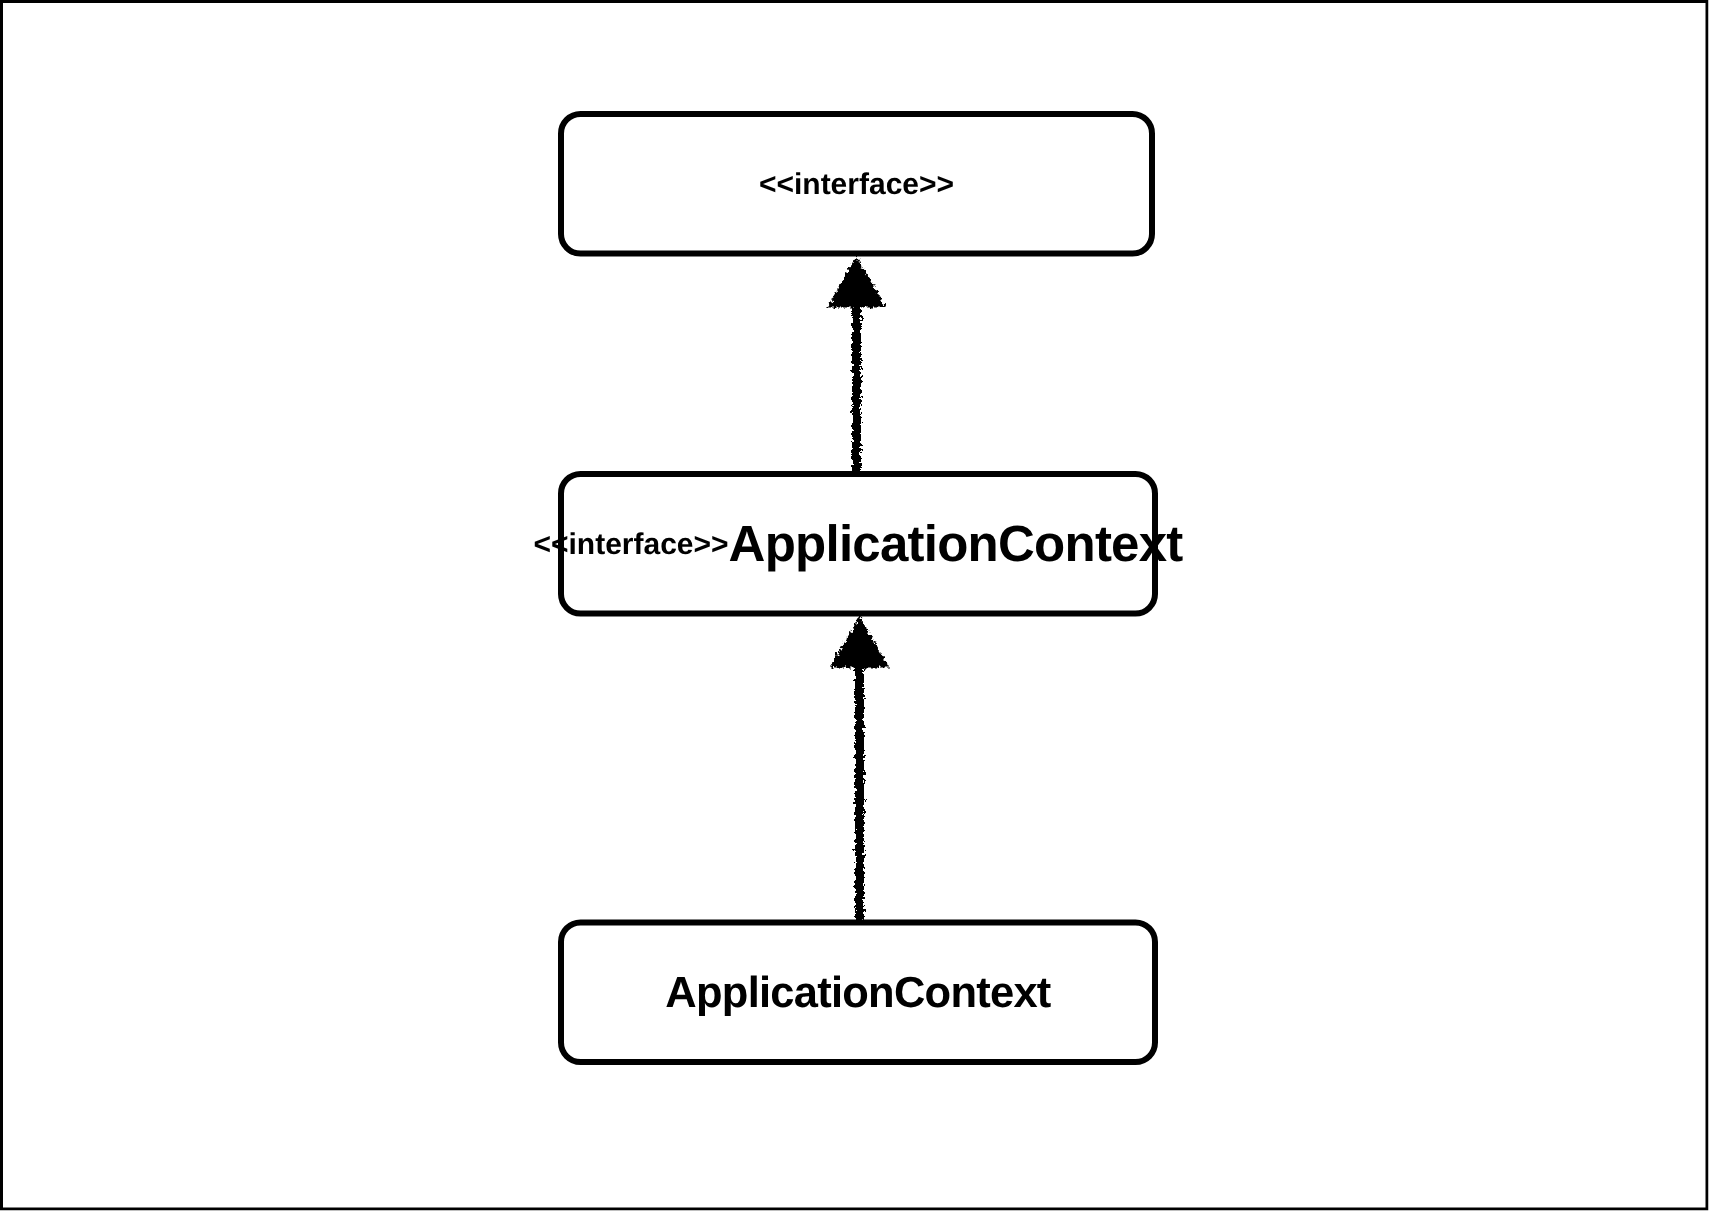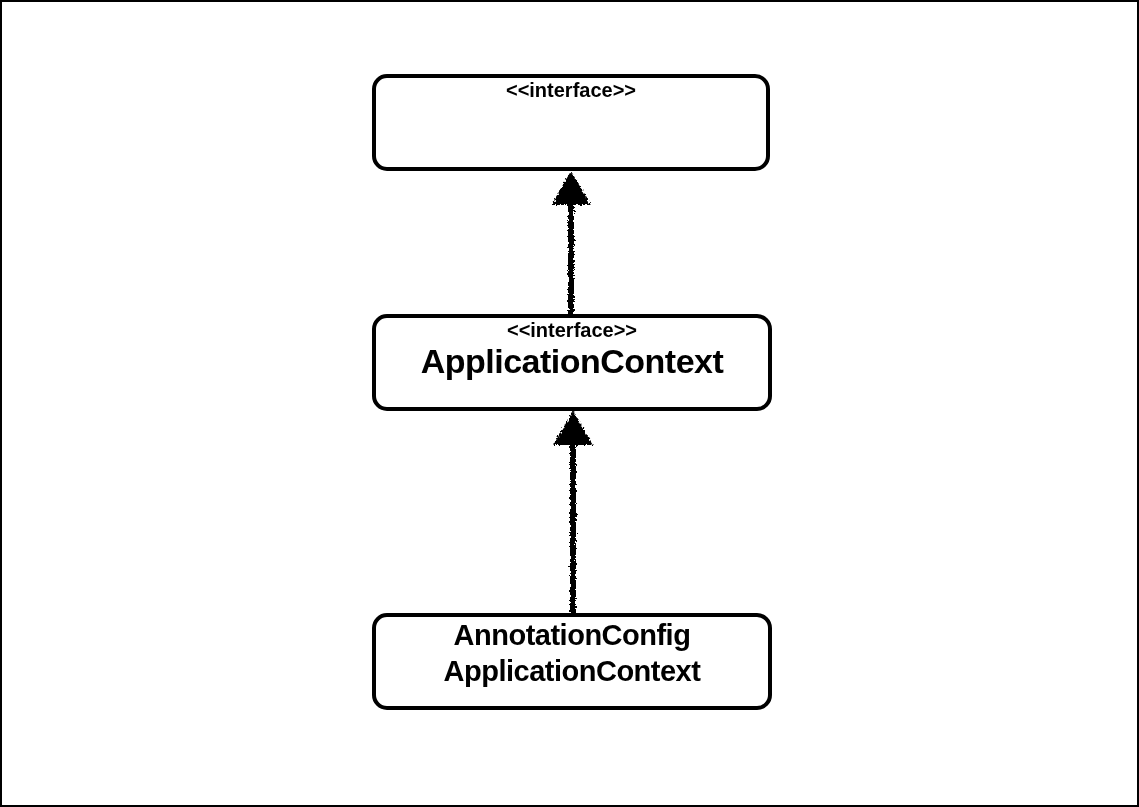--- a/index.html
+++ b/index.html
@@ -17,22 +17,22 @@
     font-family: "Liberation Sans", sans-serif;
     overflow: hidden;
   }
   .node {
     position: absolute;
     box-sizing: border-box;
     background: #ffffff;
     border: 4px solid #000000;
     border-radius: 15px;
     display: flex;
-    flex-direction: column;
     align-items: center;
+    justify-content: center;
     text-align: center;
     color: #000000;
     z-index: 2;
   }
   .node-bean-factory {
     left: 370px; top: 72px; width: 398px; height: 97px;
   }
   .node-application-context {
     left: 370px; top: 312px; width: 400px; height: 97px;
   }
@@ -98,17 +98,16 @@
         <feDisplacementMap in="SourceGraphic" in2="noise" scale="5" xChannelSelector="R" yChannelSelector="G"></feDisplacementMap>
       </filter>
     </defs>
     <g filter="url(#rough2)" fill="#000000" stroke="#000000">
       <line x1="32" y1="30" x2="32" y2="208" stroke-width="6"></line>
       <polygon points="32,7 14,38 50,38" stroke-width="2"></polygon>
     </g>
   </svg>
 
   <div class="node node-annotation-config">
-    <div class="node-name-small">AnnotationConfig</div>
     <div class="node-name-small">ApplicationContext</div>
   </div>
 
 </div>
 
 </body></html>

